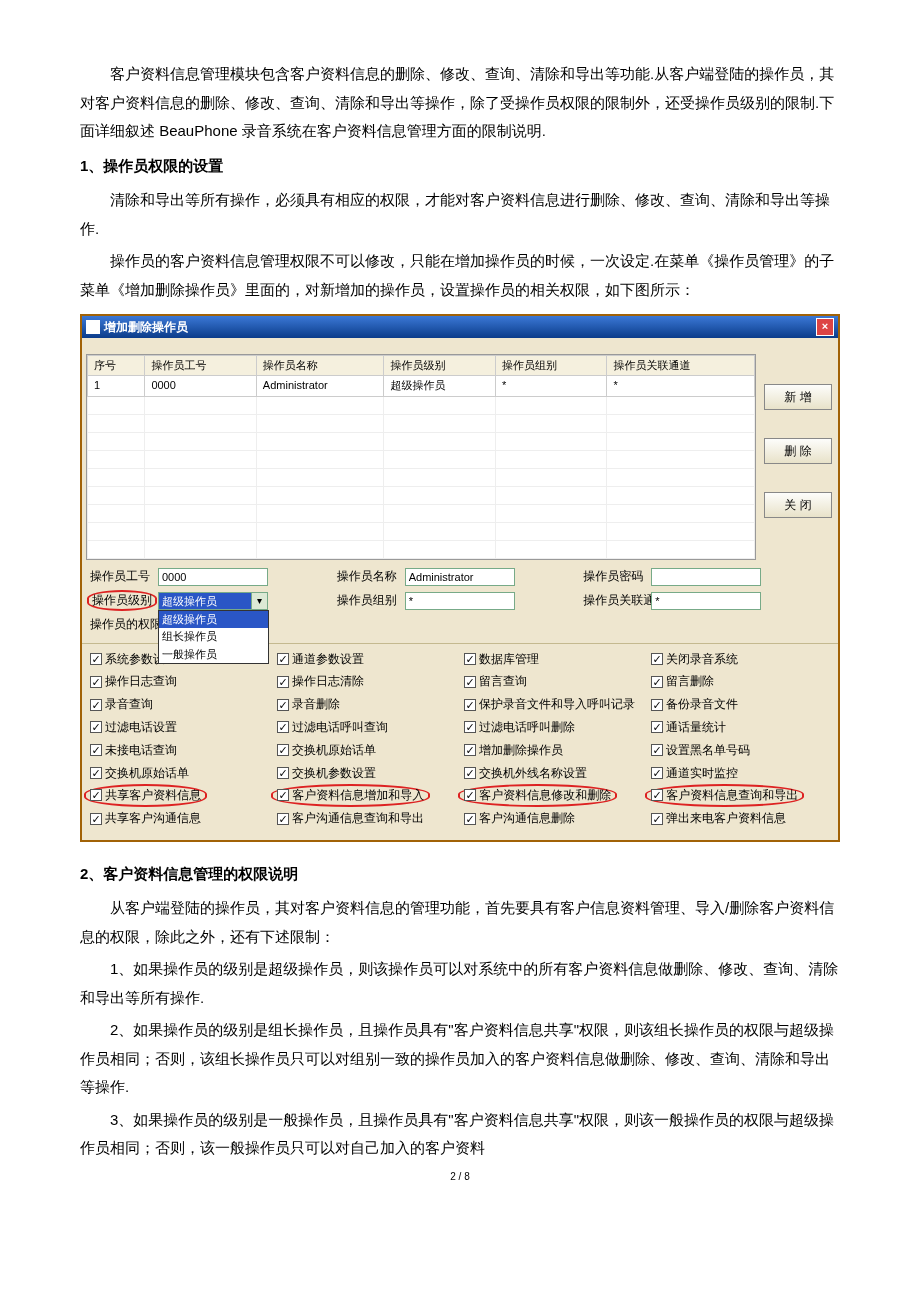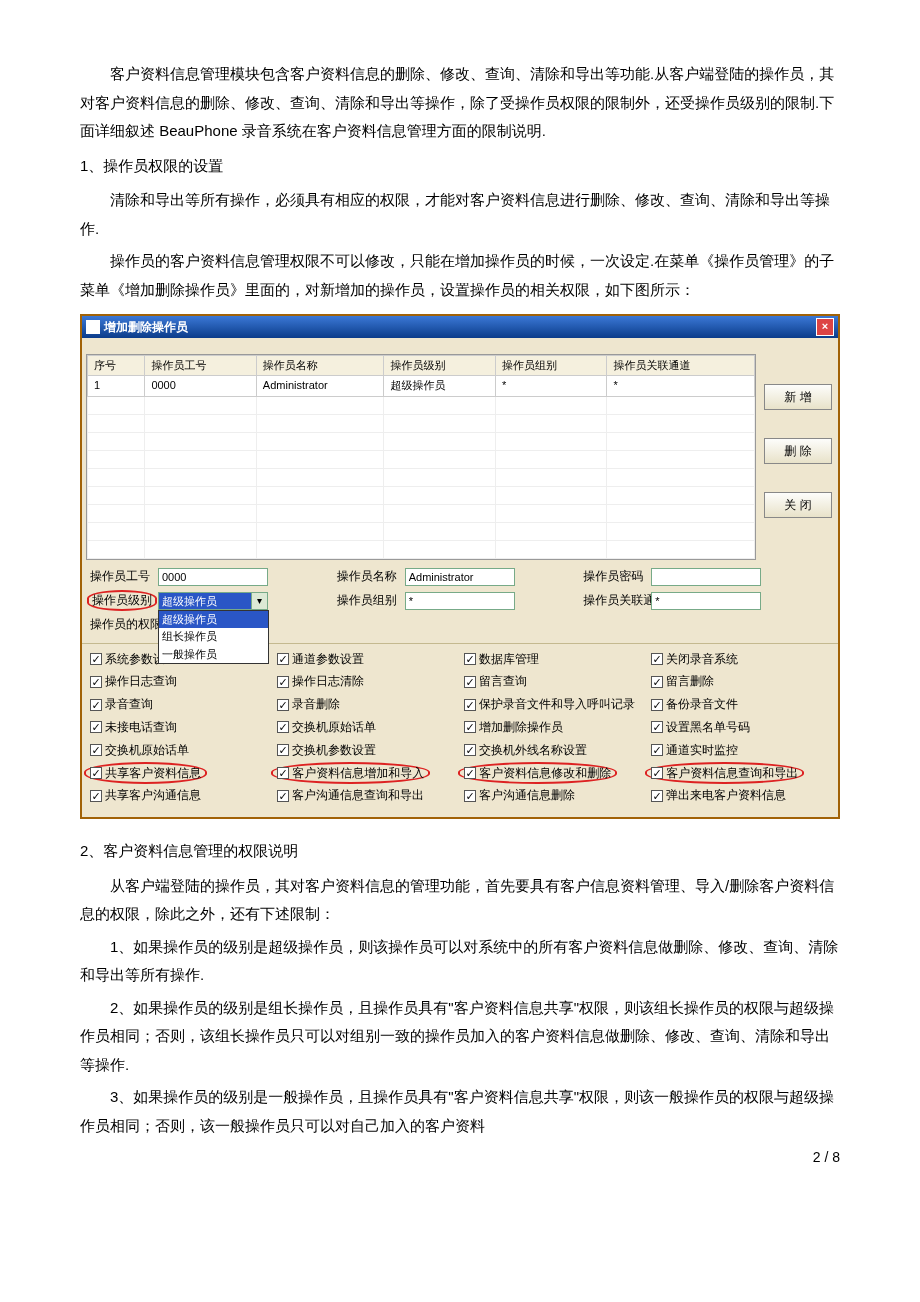--- a/index.html
+++ b/index.html
@@ -1,18 +1,18 @@
 <!DOCTYPE html>
 <html><head>
 <meta charset="utf-8">
 <style>
   *{box-sizing:border-box;margin:0;padding:0}
   body{font-family:"Microsoft YaHei",SimSun,Arial,sans-serif;background:#fff;width:920px;margin:0 auto;padding:60px 80px 40px;font-size:15px;line-height:1.9;color:#000}
   .para{text-indent:2em;margin-bottom:4px}
-  .heading{font-weight:normal;margin:6px 0}
+  .heading{font-weight:bold;margin:6px 0}
   
   .dialog{border:2px solid #a16207;background:#eee6cf;margin:10px 0 18px;font-size:12px;line-height:1.4;font-family:SimSun,Arial,sans-serif}
   .titlebar{background:linear-gradient(#3b78d6,#0b3c8a);color:#fff;height:22px;display:flex;align-items:center;padding:0 4px;font-weight:bold}
   .titlebar .ticon{width:14px;height:14px;background:#fff;margin-right:4px;display:inline-block}
   .titlebar .spacer{flex:1}
   .closebtn{width:18px;height:18px;background:#d44;border:1px solid #fff;color:#fff;display:flex;align-items:center;justify-content:center;font-size:11px;font-weight:bold;cursor:pointer}
   .dlgbody{display:flex;padding:16px 6px 4px 4px;gap:8px}
   .grid{flex:1;background:#fff;border:1px solid #999}
   .grid table{width:100%;border-collapse:collapse;font-size:11px}
   .grid th,.grid td{border:1px solid #ccc;padding:2px 6px;text-align:left;height:18px;white-space:nowrap}
@@ -32,21 +32,21 @@
   .dropdown{position:absolute;left:-1px;top:17px;background:#fff;border:1px solid #333;width:111px;z-index:10}
   .dropdown div{padding:1px 3px;font-size:11px}
   .dropdown .sel-hi{background:#2a56c6;color:#fff}
   .highlight-oval{border:2px solid #d22;border-radius:50%/40%;padding:0 3px;margin:-2px -3px}
   .perm{padding:4px 4px 10px;border-top:1px solid #c4b98f}
   .perm-row{display:flex}
   .perm-cell{flex:1;padding:3px 4px;font-size:12px;display:flex;align-items:center;gap:3px;white-space:nowrap}
   .chk{width:12px;height:12px;border:1px solid #555;background:#fff;display:inline-flex;align-items:center;justify-content:center;font-size:11px;line-height:10px;flex-shrink:0}
   .chk::after{content:"✓";color:#000}
   .oval{border:2px solid #d22;border-radius:50%/45%;padding:1px 4px;margin:-3px -6px}
-  .footer{text-align:right;font-size:14px;}
+  .footer{text-align:center;font-size:10px;}
 </style>
 </head>
 <body>
 
 <p class="para">客户资料信息管理模块包含客户资料信息的删除、修改、查询、清除和导出等功能.从客户端登陆的操作员，其对客户资料信息的删除、修改、查询、清除和导出等操作，除了受操作员权限的限制外，还受操作员级别的限制.下面详细叙述 BeauPhone 录音系统在客户资料信息管理方面的限制说明.</p>
 <p class="heading">1、操作员权限的设置</p>
 <p class="para">清除和导出等所有操作，必须具有相应的权限，才能对客户资料信息进行删除、修改、查询、清除和导出等操作.</p>
 <p class="para">操作员的客户资料信息管理权限不可以修改，只能在增加操作员的时候，一次设定.在菜单《操作员管理》的子菜单《增加删除操作员》里面的，对新增加的操作员，设置操作员的相关权限，如下图所示：</p>
 
 <div class="dialog">
@@ -256,20 +256,38 @@
           <span>保护录音文件和导入呼叫记录</span>
         </div>
         <div class="perm-cell">
           <span class="chk"></span>
           <span>备份录音文件</span>
         </div>
       </div>
       <div class="perm-row">
         <div class="perm-cell">
           <span class="chk"></span>
+          <span>过滤电话设置</span>
+        </div>
+        <div class="perm-cell">
+          <span class="chk"></span>
+          <span>过滤电话呼叫查询</span>
+        </div>
+        <div class="perm-cell">
+          <span class="chk"></span>
+          <span>过滤电话呼叫删除</span>
+        </div>
+        <div class="perm-cell">
+          <span class="chk"></span>
+          <span>通话量统计</span>
+        </div>
+      </div>
+      <div class="perm-row">
+        <div class="perm-cell">
+          <span class="chk"></span>
           <span>未接电话查询</span>
         </div>
         <div class="perm-cell">
           <span class="chk"></span>
           <span>交换机原始话单</span>
         </div>
         <div class="perm-cell">
           <span class="chk"></span>
           <span>增加删除操作员</span>
         </div>

